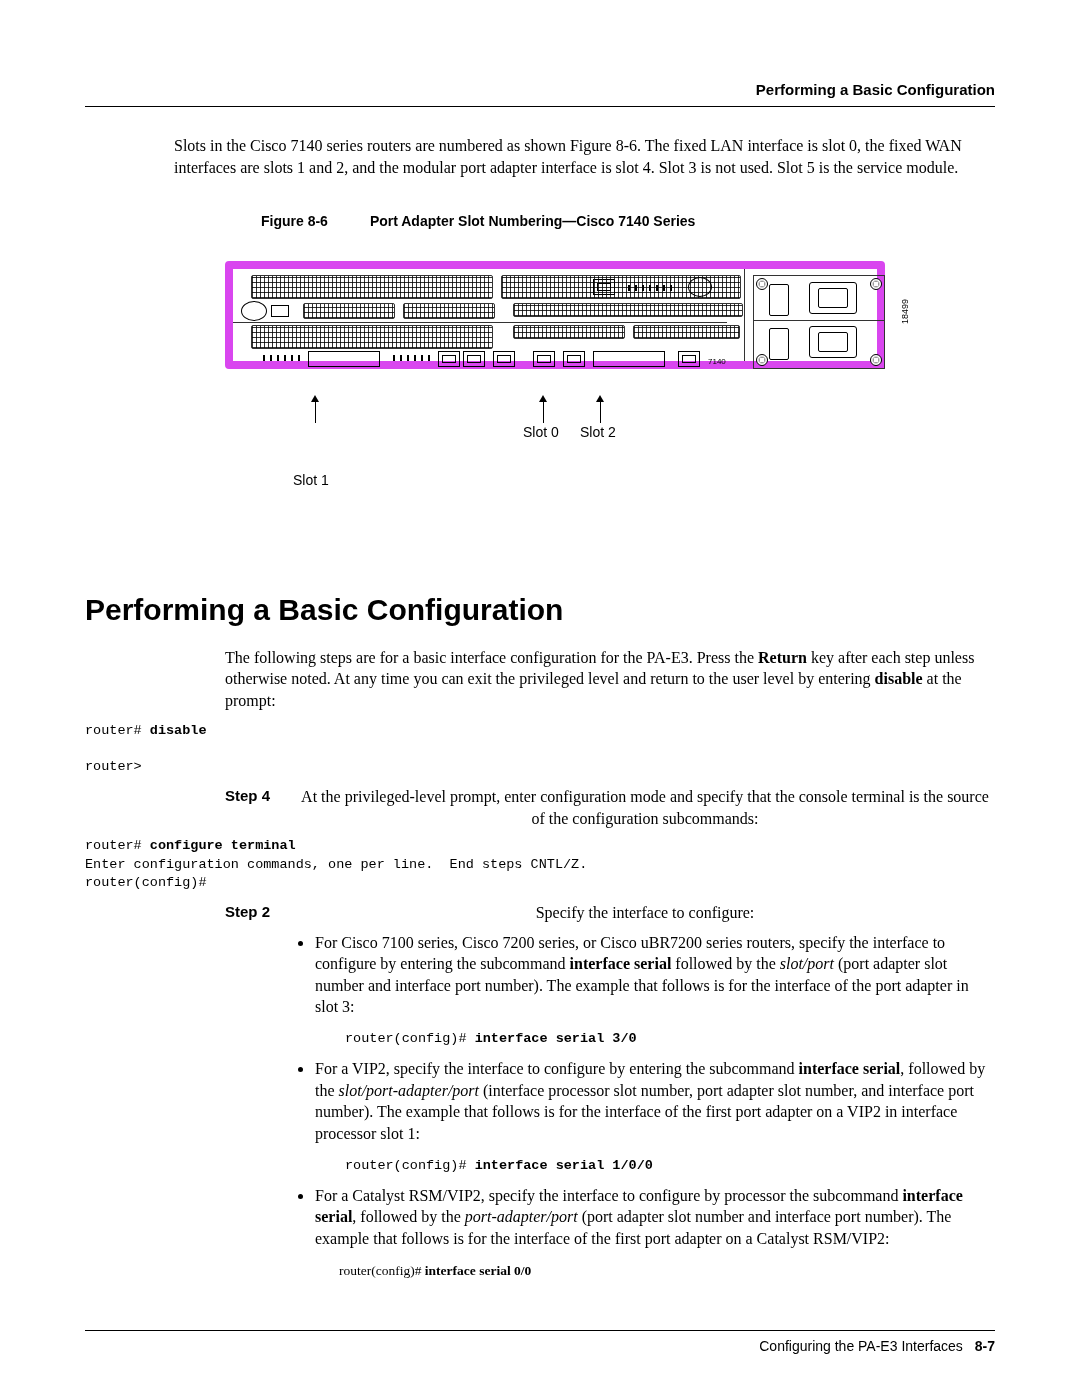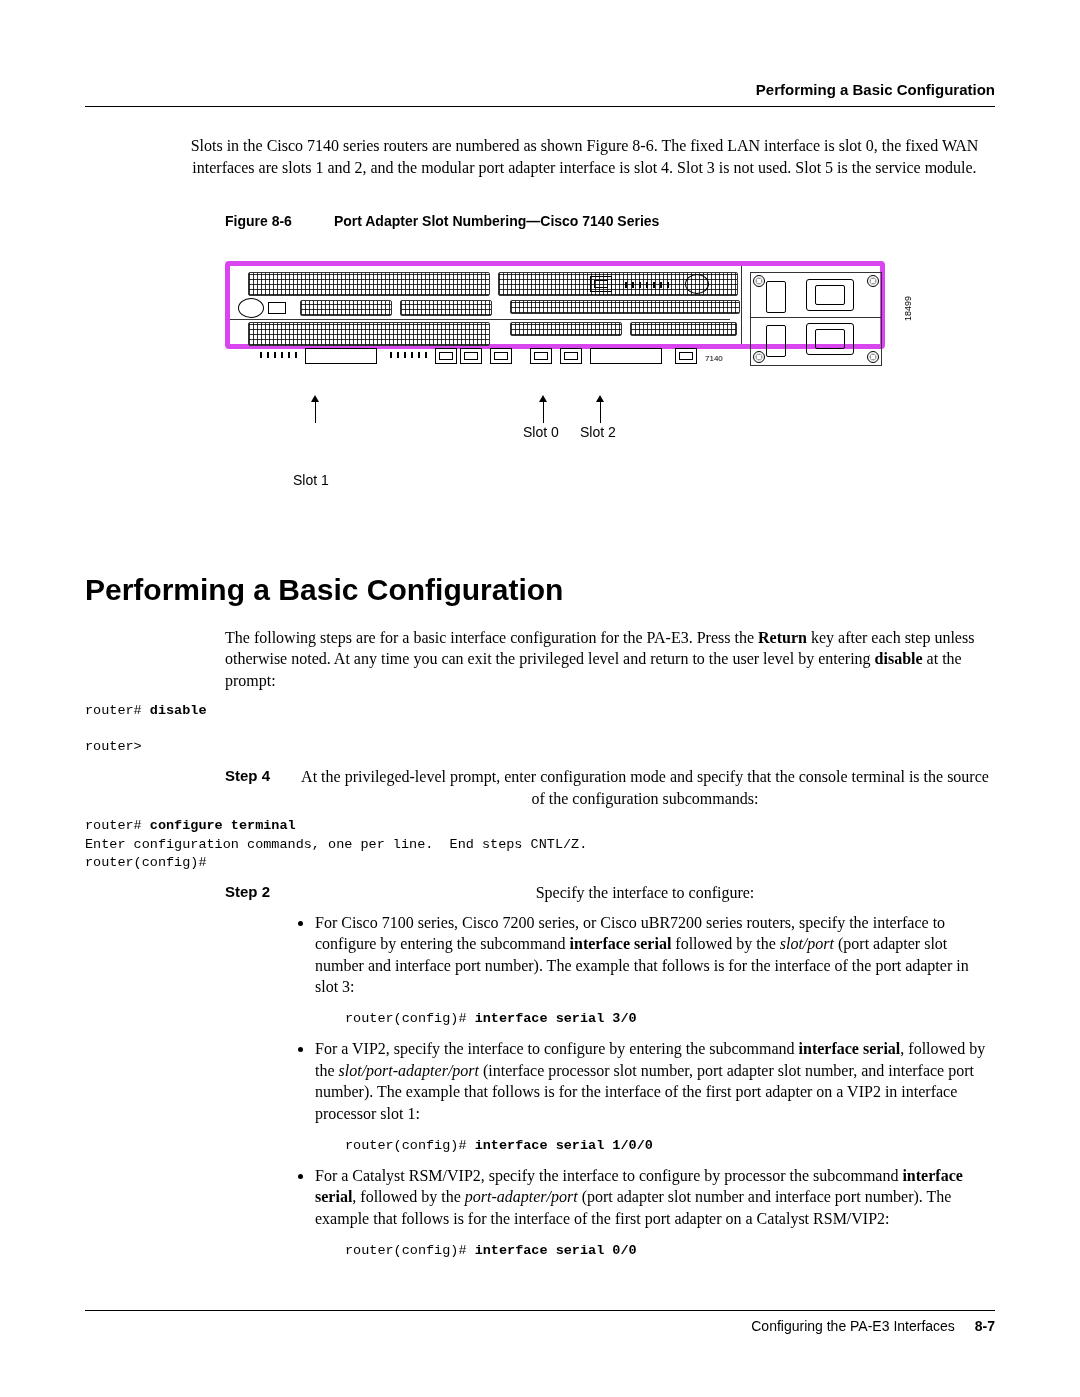--- a/index.html
+++ b/index.html
@@ -25,50 +25,50 @@
     font-size: 15px;
     margin-bottom: 6px;
   }
   .hr-line {
     border: none;
     border-top: 1.5px solid #000;
     margin: 0 0 28px 0;
   }
   .body-indent {
     margin-left: 89px;
-    text-align: center;
   }
   .figure-caption {
     font-family: Arial, Helvetica, sans-serif;
     font-weight: bold;
     font-size: 14px;
     margin-left: 140px;
     margin-top: 34px;
     margin-bottom: 12px;
   }
   .figure-caption .figlabel {
     display: inline-block;
     width: 105px;
+    margin-left: 36px;
   }
   .figure-wrap {
     margin-left: 140px;
     margin-bottom: 36px;
     position: relative;
     width: 670px;
   }
   .slot-label {
     font-family: Arial, Helvetica, sans-serif;
     font-size: 14px;
     position: absolute;
   }
   .chassis {
     position: relative;
     width: 660px;
-    height: 88px;
-    border: 5px solid #d946ef;
+    height: 108px;
+    border: 8px solid #d946ef;
     border-radius: 4px;
     margin-top: 30px;
     background: #fff;
     box-sizing: border-box;
   }
   .vent {
     position: absolute;
     border: 1px solid #333;
     border-radius: 2px;
     background:
@@ -214,21 +214,21 @@
   }
   .bullet-list li::marker { font-size: 18px; }
   .footer {
     margin-top: 50px;
     border-top: 1px solid #000;
     padding-top: 6px;
     font-family: Arial, Helvetica, sans-serif;
     font-size: 14px;
     text-align: right;
   }
-  .footer .pagenum { font-weight: bold; margin-left: 16px; }
+  .footer .pagenum { font-weight: bold; margin-left: 8px; }
   .i { font-style: italic; }
   .b { font-weight: bold; }
 </style>
 </head>
 <body>
 
 <div class="page">
   <div class="running-header">Performing a Basic Configuration</div>
   <hr class="hr-line">
 
@@ -338,21 +338,21 @@
     <li>
       <span>For Cisco 7100 series, Cisco 7200 series, or Cisco uBR7200 series routers, specify the interface to configure by entering the subcommand </span><span class="b">interface serial</span><span> followed by the </span><span class="i">slot/port</span><span> (port adapter slot number and interface port number). The example that follows is for the interface of the port adapter in slot 3:</span>
       <pre class="code" style="margin-left:30px; margin-top:12px;"><span>router(config)# </span><span class="b">interface serial 3/0</span></pre>
     </li>
     <li>
       <span>For a VIP2, specify the interface to configure by entering the subcommand </span><span class="b">interface serial</span><span>, followed by the </span><span class="i">slot/port-adapter/port</span><span> (interface processor slot number, port adapter slot number, and interface port number). The example that follows is for the interface of the first port adapter on a VIP2 in interface processor slot 1:</span>
       <pre class="code" style="margin-left:30px; margin-top:12px;"><span>router(config)# </span><span class="b">interface serial 1/0/0</span></pre>
     </li>
     <li>
       <span>For a Catalyst RSM/VIP2, specify the interface to configure by processor the subcommand </span><span class="b">interface serial</span><span>, followed by the </span><span class="i">port-adapter/port</span><span> (port adapter slot number and interface port number). The example that follows is for the interface of the first port adapter on a Catalyst RSM/VIP2:</span>
-      <pre class="code" style="margin-left:30px; margin-top:12px;"><span>router(config)# </span><span class="b">interface serial 0/0</span></pre>
+      <pre class="code" style="margin-left:24px; margin-top:12px;font-family:Liberation Serif, serif;"><span>router(config)# </span><span class="b">interface serial 0/0</span></pre>
     </li>
   </ul>
 
   <div class="footer">
     <span>Configuring the PA-E3 Interfaces</span>
     <span class="pagenum">8-7</span>
   </div>
 </div>
 
 </body></html>

